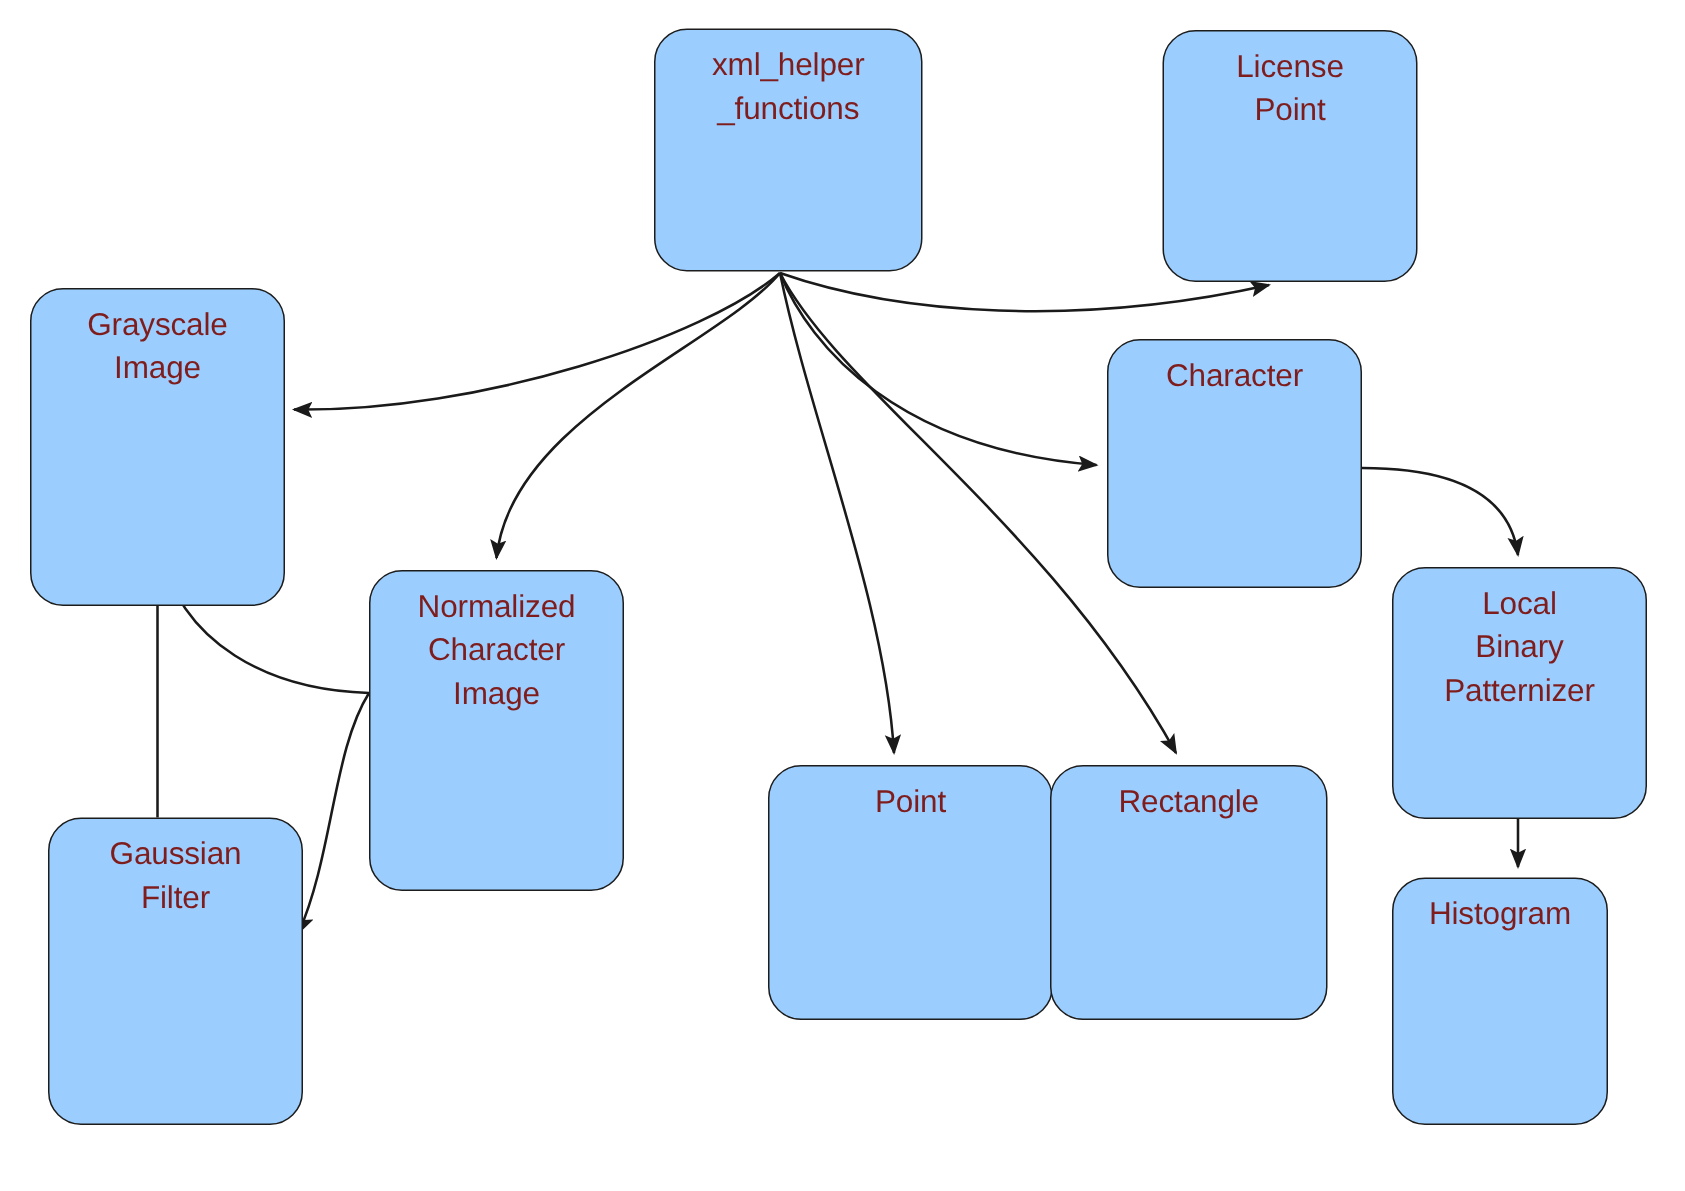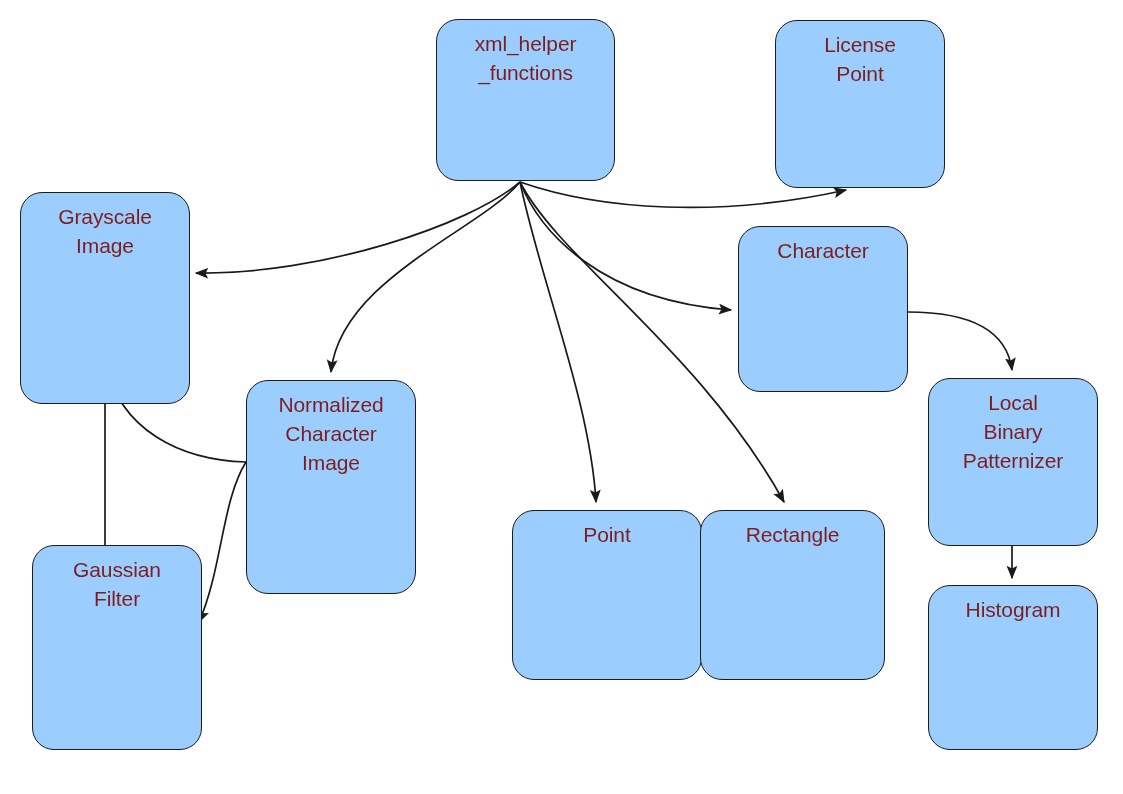--- a/index.html
+++ b/index.html
@@ -101,18 +101,18 @@
       <div class="node" style="left: 512px; top: 510px; width: 190px; height: 170px; background: rgb(155, 206, 255); border-color: rgb(28, 28, 28);">
         <span class="label">Point</span>
       </div>
       <div class="node" style="left: 700px; top: 510px; width: 185px; height: 170px; background: rgb(155, 206, 255); border-color: rgb(28, 28, 28);">
         <span class="label">Rectangle</span>
       </div>
       <div class="node" style="left: 32px; top: 545px; width: 170px; height: 205px; background: rgb(155, 206, 255); border-color: rgb(28, 28, 28);">
         <span class="label">Gaussian
 Filter</span>
       </div>
-      <div class="node" style="left: 928px; top: 585px; width: 170px; height: 165px; background: rgb(155, 206, 255); border-color: rgb(28, 28, 28);">
+      <div class="node" style="left: 928px; top: 585px; width: 144px; height: 165px; background: rgb(155, 206, 255); border-color: rgb(28, 28, 28);">
         <span class="label">Histogram</span>
       </div>
     </div>
 
 </div>
 
 </body></html>

